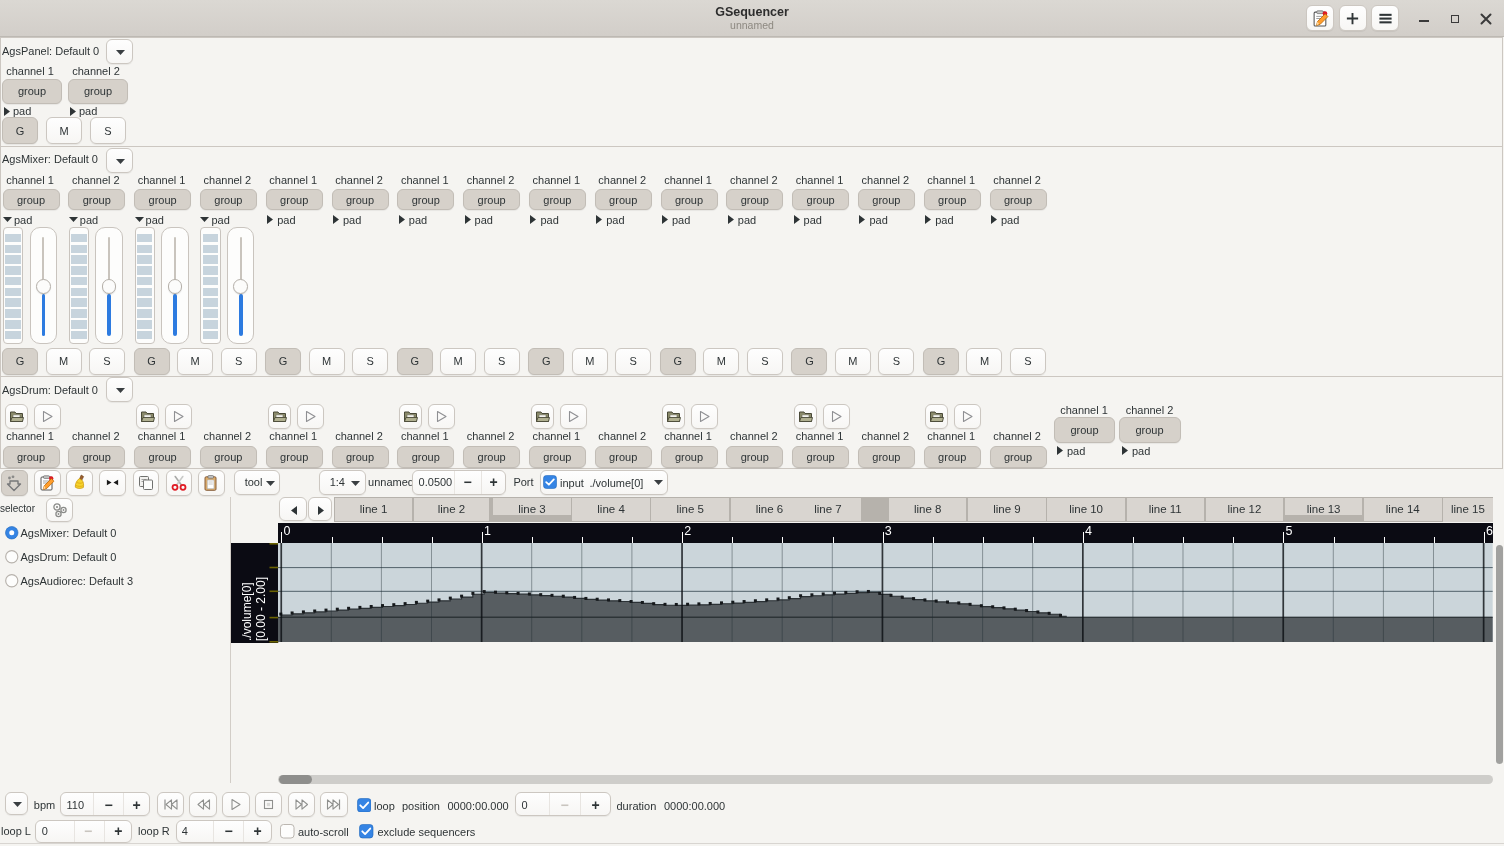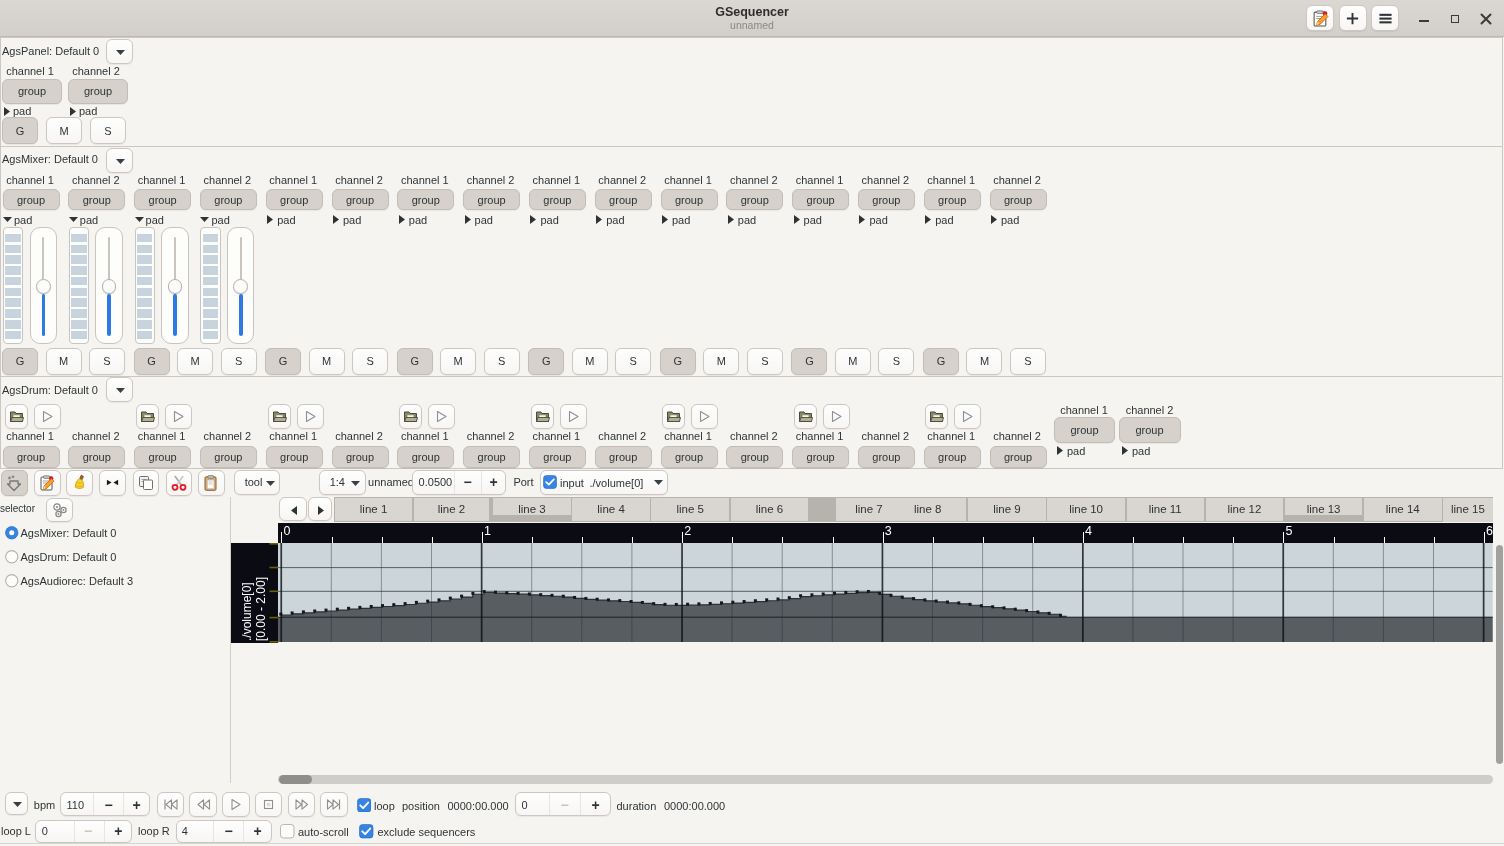--- a/index.html
+++ b/index.html
@@ -527,21 +527,21 @@
       <path d="M0,0 L6,4.5 L0,9 Z" fill="#2e3436"></path>
     </svg>
   </div>
 <div class="a" style="left:334px;top:497px;width:1159px;height:24.5px;background:#b6b2ac;overflow:hidden">
     <div class="tab" style="left:0.8px;top:0.5px;width:77.5px;height:23.5px">line 1</div>
     <div class="tab" style="left:79.97px;top:0.5px;width:75px;height:23.5px">line 2</div>
     <div class="tab" style="left:159.14000000000001px;top:0.5px;width:77.5px;height:17px">line 3</div>
     <div class="tab" style="left:238.31px;top:0.5px;width:77.5px;height:23.5px">line 4</div>
     <div class="tab" style="left:317.48px;top:0.5px;width:77.5px;height:23.5px">line 5</div>
     <div class="tab" style="left:396.65000000000003px;top:0.5px;width:77.5px;height:23.5px">line 6</div>
-    <div class="tab" style="left:502px;top:0.5px;width:66px;height:23.5px">line 7</div>
+    <div class="tab" style="left:461px;top:0.5px;width:66px;height:23.5px">line 7</div>
     <div class="tab" style="left:554.99px;top:0.5px;width:77.5px;height:23.5px">line 8</div>
     <div class="tab" style="left:634.16px;top:0.5px;width:77.5px;height:23.5px">line 9</div>
     <div class="tab" style="left:713.3299999999999px;top:0.5px;width:77.5px;height:23.5px">line 10</div>
     <div class="tab" style="left:792.5px;top:0.5px;width:77.5px;height:23.5px">line 11</div>
     <div class="tab" style="left:871.67px;top:0.5px;width:77.5px;height:23.5px">line 12</div>
     <div class="tab" style="left:950.8399999999999px;top:0.5px;width:77.5px;height:17px">line 13</div>
     <div class="tab" style="left:1030.01px;top:0.5px;width:77.5px;height:23.5px">line 14</div>
     <div class="tab" style="left:1109.18px;top:0.5px;width:49.5px;height:29px">line 15</div>
   </div>
 <div class="a" style="left:278.3px;top:522.5px;width:1214.7px;height:20px;background:#0b0b13;overflow:hidden">

